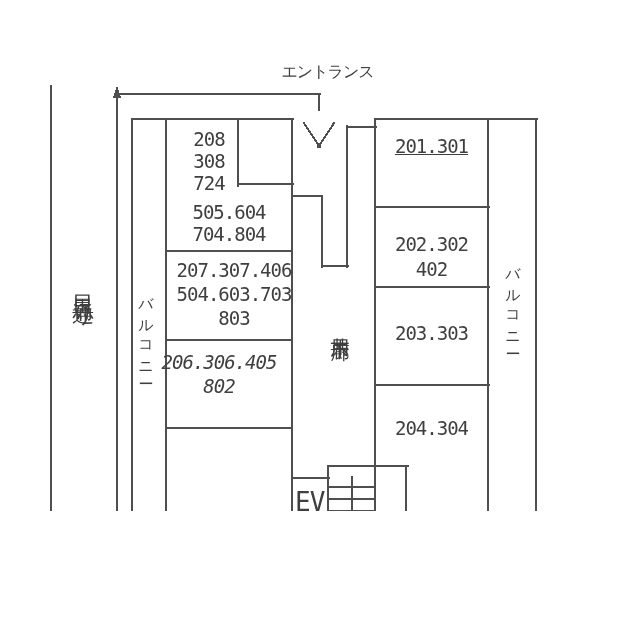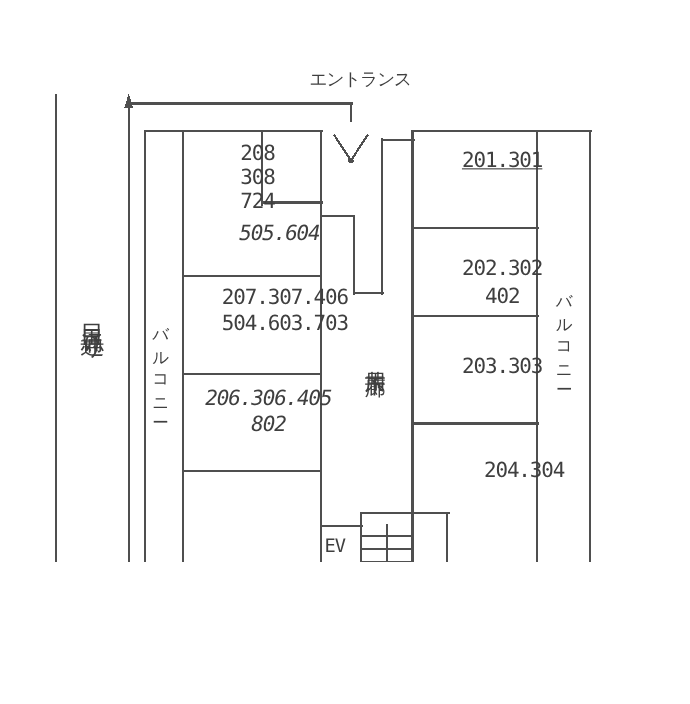--- a/index.html
+++ b/index.html
@@ -1,27 +1,27 @@
 <!DOCTYPE html>
 <html><head>
 <meta charset="utf-8">
 <style>
   html,body{margin:0;padding:0;background:#fff;}
   .stage{position:relative;width:627px;height:511px;background:#ffffff;overflow:hidden;
          font-family:"DejaVu Sans", sans-serif;}
   .stage svg{position:absolute;left:0;top:0;}
   .txt{position:absolute;color:#3f3f3f;}
   .num{font-family:"DejaVu Sans Mono", monospace;font-size:19px;letter-spacing:-1px;
-       text-align:center;margin-left:25px;}
+       text-align:center;}
   .vtxt{writing-mode:vertical-rl;text-orientation:upright;white-space:nowrap;}
   .entrance{font-size:16px;text-align:center;letter-spacing:-1px;}
   .street{font-size:22px;letter-spacing:4px;}
   .balc{font-size:15px;letter-spacing:5px;}
   .corr{font-size:19px;letter-spacing:2px;}
-  .ev{font-family:"DejaVu Sans Mono", monospace;font-size:17px;letter-spacing:-1px;}
+  .ev{font-family:"DejaVu Sans Mono", monospace;font-size:26px;letter-spacing:-1px;}
 </style>
 </head>
 <body>
 
 <div class="stage">
 
   <svg width="627" height="640" viewBox="0 0 627 640">
     <g stroke="#4f4f4f" stroke-width="2" fill="none" stroke-linecap="square" shape-rendering="crispEdges">
 
       <g>
@@ -99,27 +99,29 @@
   <div class="txt vtxt corr" style="left:328px;top:322px;">共用廊下</div>
 
   <div class="txt ev" style="left:295px;top:487px;">EV</div>
 
   <div class="txt num" style="left:165px;top:128px;width:88px;line-height:22px;">
     <div>208</div>
     <div>308</div>
     <div>724</div>
   </div>
 
-  <div class="txt num" style="left:164px;top:201px;width:130px;line-height:22px;font-style:italic;">
+  <div class="txt num" style="left:164px;top:201px;width:130px;line-height:22px;">
     <div>505.604</div>
+    <div>704.804</div>
   </div>
 
   <div class="txt num" style="left:166px;top:258px;width:136px;line-height:24px;">
     <div>207.307.406</div>
     <div>504.603.703</div>
+    <div>803</div>
   </div>
 
   <div class="txt num" style="left:151px;top:350px;width:136px;line-height:24px;font-style:italic;">
     <div>206.306.405</div>
     <div>802</div>
   </div>
 
 
   <div class="txt num" style="left:375px;top:135px;width:113px;line-height:22px;text-decoration:underline;">
     <div>201.301</div>
@@ -127,17 +129,17 @@
 
   <div class="txt num" style="left:375px;top:232px;width:113px;line-height:25px;">
     <div>202.302</div>
     <div>402</div>
   </div>
 
   <div class="txt num" style="left:375px;top:322px;width:113px;line-height:22px;">
     <div>203.303</div>
   </div>
 
-  <div class="txt num" style="left:375px;top:417px;width:113px;line-height:22px;text-align:right;">
+  <div class="txt num" style="left:375px;top:417px;width:113px;line-height:22px;">
     <div>204.304</div>
   </div>
 
 </div>
 
 </body></html>

